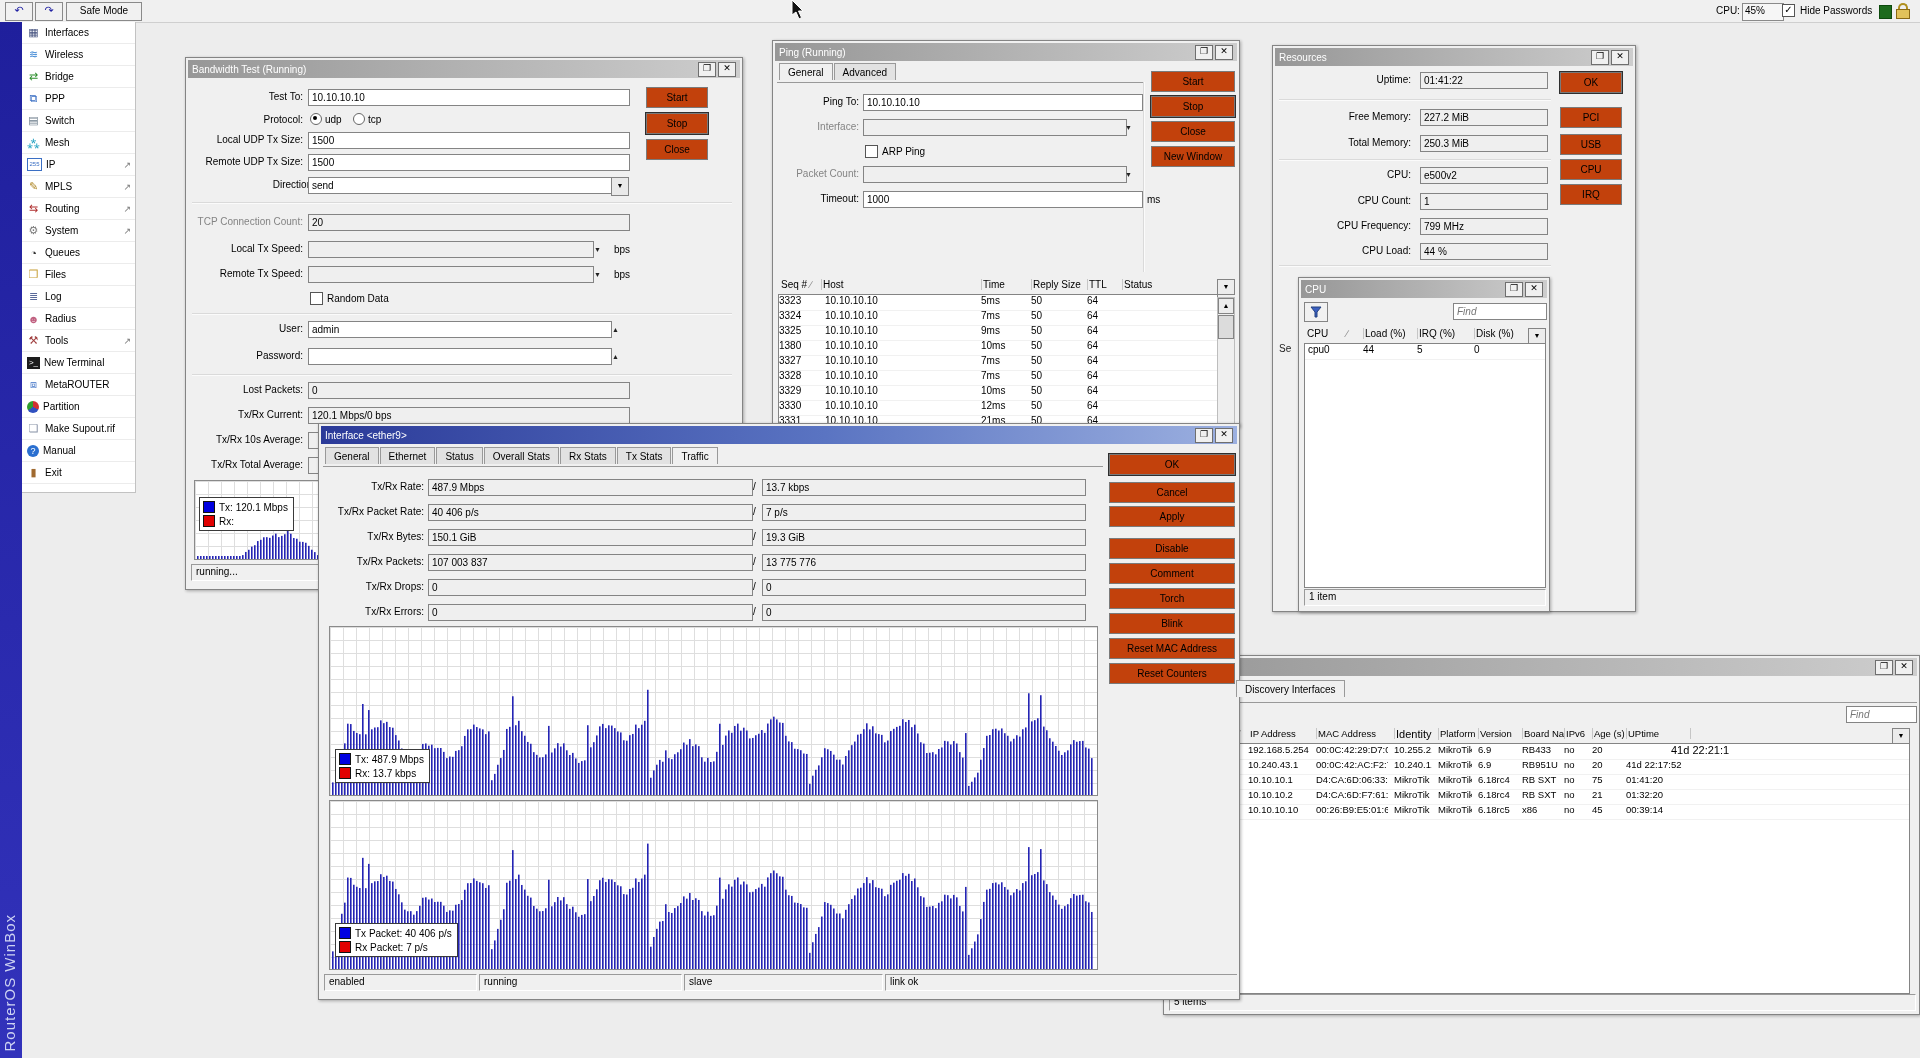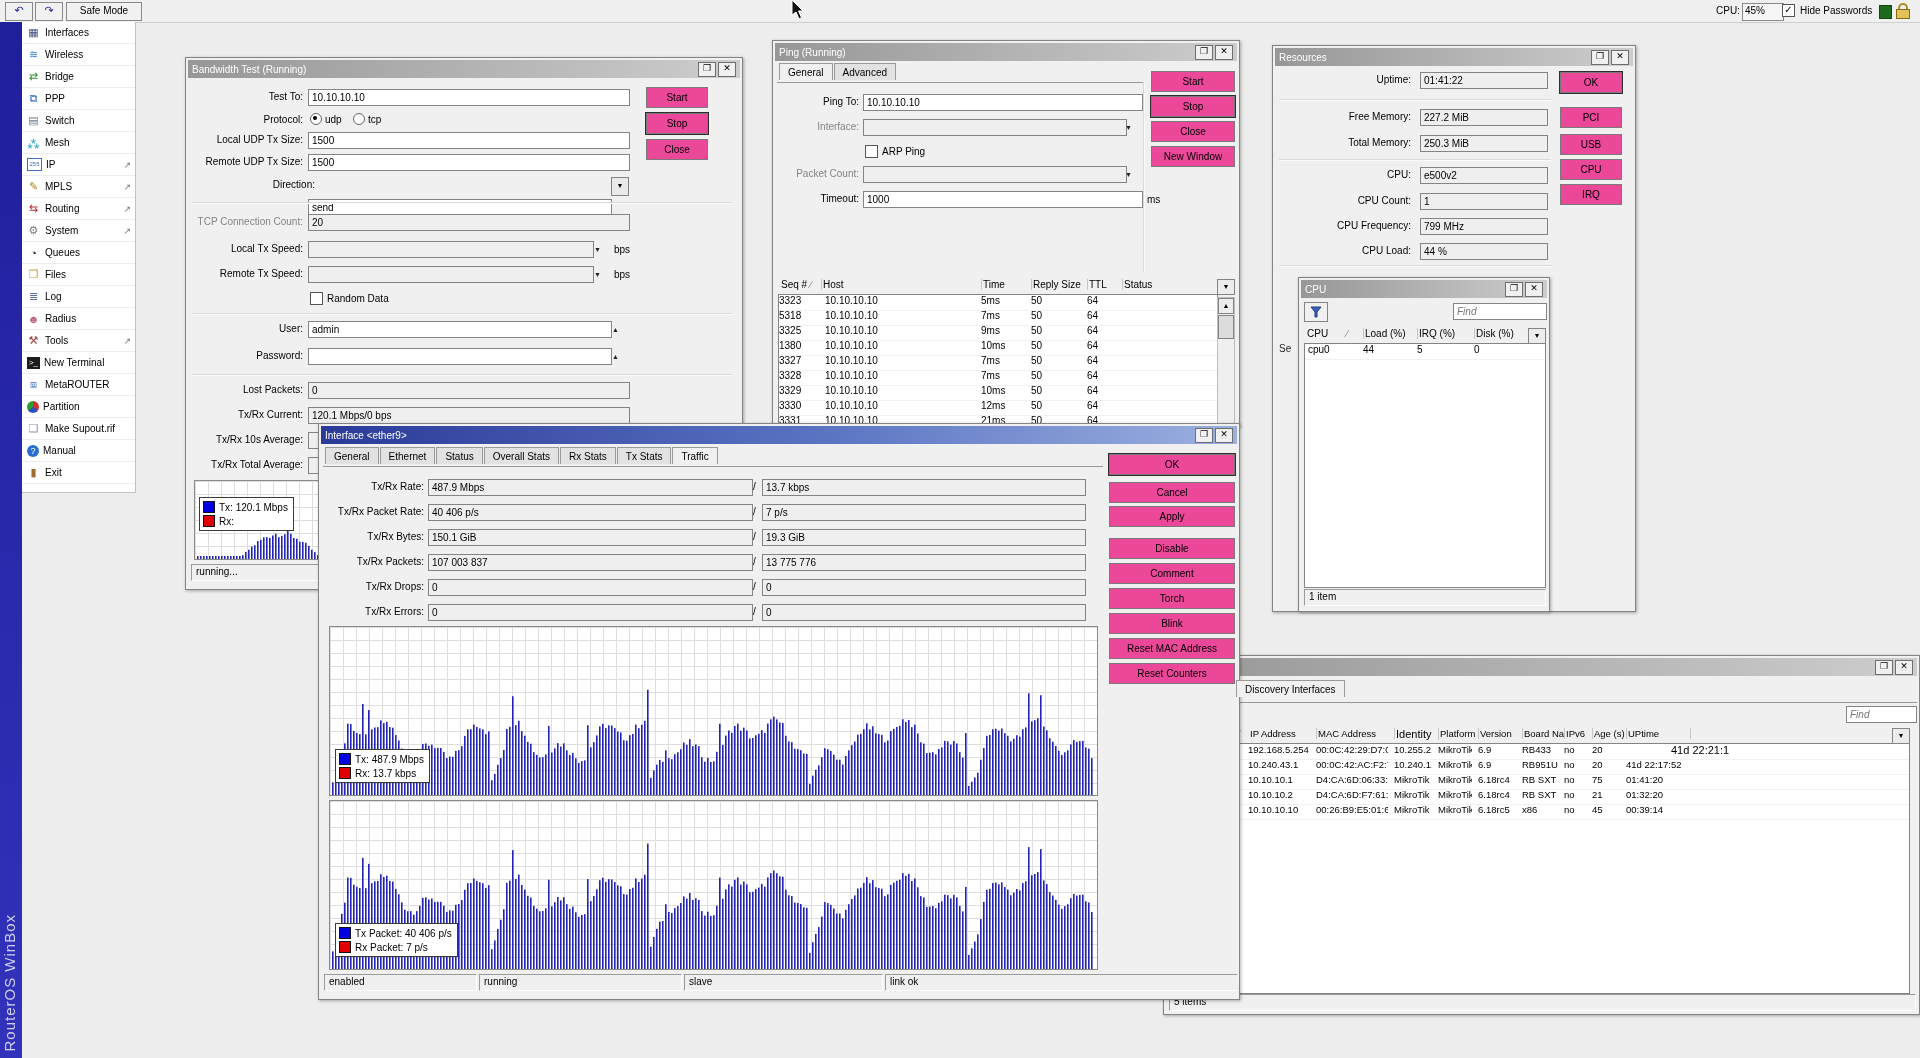--- a/index.html
+++ b/index.html
@@ -46,21 +46,21 @@
   .body{position:absolute;left:2px;right:2px;top:20px;bottom:2px;overflow:hidden;}
   .lbl{position:absolute;text-align:right;font-size:10px;white-space:nowrap;}
   .lbl.dis{color:#848484;}
   .fld{position:absolute;height:15px;border:1px solid #848484;background:#fff;font-size:10px;padding:0 3px;
     font-family:"Liberation Sans",sans-serif;color:#000;box-sizing:content-box;}
   .fld.ro{background:#efefef;}
   .combo-arrow{position:absolute;width:15px;height:17px;font-size:7px;text-align:center;line-height:17px;color:#222;}
   .combo-btn{position:absolute;width:16px;height:17px;border:1px solid #848484;background:#e9e9e9;font-size:7px;
     text-align:center;line-height:16px;}
   .suffix{position:absolute;font-size:10px;}
-  .btn{position:absolute;background:#ec4899;border:1px solid #7a7a7a;font-size:10px;text-align:center;color:#000;
+  .btn{position:absolute;background:#c2410c;border:1px solid #7a7a7a;font-size:10px;text-align:center;color:#000;
     display:flex;align-items:center;justify-content:center;}
   .btn.def{box-shadow:0 0 0 1px #2e2e2e;}
   .sep{position:absolute;height:1px;background:#dadada;border-bottom:1px solid #fbfbfb;}
   .vsep{position:absolute;width:1px;background:#dadada;border-right:1px solid #fbfbfb;}
   .radio{width:10px;height:10px;border:1px solid #666;border-radius:50%;background:#fff;display:inline-block;position:relative;}
   .radio.sel::after{content:"";position:absolute;left:2px;top:2px;width:4px;height:4px;border-radius:50%;background:#000;}
   .tabs{position:absolute;display:flex;}
   .tab{padding:3px 8px 2px 8px;font-size:10px;background:#e2e2e2;border:1px solid #999;border-bottom:none;margin-right:1px;}
   .tab.active{background:#f0f0f0;position:relative;z-index:2;}
   .tabline{position:absolute;height:1px;background:#999;}
@@ -220,21 +220,21 @@
       <div class="lbl" style="left:3px;top:36px;width:112px;">Protocol:</div>
       <span class="radio sel" style="position:absolute;left:122px;top:35px;"></span>
       <span style="position:absolute;left:137px;top:36px;">udp</span>
       <span class="radio" style="position:absolute;left:165px;top:35px;"></span>
       <span style="position:absolute;left:180px;top:36px;">tcp</span>
       <div class="lbl" style="left:3px;top:56px;width:112px;">Local UDP Tx Size:</div>
       <input class="fld" style="left: 120px; top: 54px; width: 314px;" value="1500">
       <div class="lbl" style="left:3px;top:78px;width:112px;">Remote UDP Tx Size:</div>
       <input class="fld" style="left: 120px; top: 76px; width: 314px;" value="1500">
       <div class="lbl" style="left:15px;top:101px;width:112px;">Direction:</div>
-      <input class="fld" style="left: 120px; top: 99px; width: 296px; margin-top: 22px;" value="send">
+      <input class="fld" style="left: 120px; top: 99px; width: 296px;" value="send">
       <div class="combo-btn" style="left:423px;top:99px;">▼</div>
       <div class="sep" style="left:4px;top:124px;width:540px;"></div>
       <div class="lbl dis" style="left:3px;top:138px;width:112px;">TCP Connection Count:</div>
       <input class="fld ro" style="left: 120px; top: 136px; width: 314px;" value="20">
 
       <div class="lbl" style="left:3px;top:165px;width:112px;">Local Tx Speed:</div>
       <input class="fld ro" style="left: 120px; top: 163px; width: 278px;" value="">
       <div class="combo-arrow" style="left:402px;top:163px;">▼</div>
       <span class="suffix" style="left:426px;top:166px;">bps</span>
       <div class="lbl" style="left:3px;top:190px;width:112px;">Remote Tx Speed:</div>
@@ -468,21 +468,21 @@
       <div class="tbody" id="ping-rows" style="left:3px;top:233px;width:438px;height:128px;">
           <div class="trow" style="top: 0px;">
             <span class="td r" style="left: 0px; width: 38px;">3323</span>
             <span class="td" style="left: 46px; width: 150px;">10.10.10.10</span>
             <span class="td" style="left: 202px; width: 46px;">5ms</span>
             <span class="td r" style="left: 252px; width: 52px;">50</span>
             <span class="td r" style="left: 308px; width: 31px;">64</span>
             <span class="td" style="left: 346px; width: 90px;"></span>
           </div>
           <div class="trow" style="top: 15px;">
-            <span class="td r" style="left: 0px; width: 38px;">5318</span>
+            <span class="td r" style="left: 0px; width: 38px;">3324</span>
             <span class="td" style="left: 46px; width: 150px;">10.10.10.10</span>
             <span class="td" style="left: 202px; width: 46px;">7ms</span>
             <span class="td r" style="left: 252px; width: 52px;">50</span>
             <span class="td r" style="left: 308px; width: 31px;">64</span>
             <span class="td" style="left: 346px; width: 90px;"></span>
           </div>
           <div class="trow" style="top: 30px;">
             <span class="td r" style="left: 0px; width: 38px;">3325</span>
             <span class="td" style="left: 46px; width: 150px;">10.10.10.10</span>
             <span class="td" style="left: 202px; width: 46px;">9ms</span>

